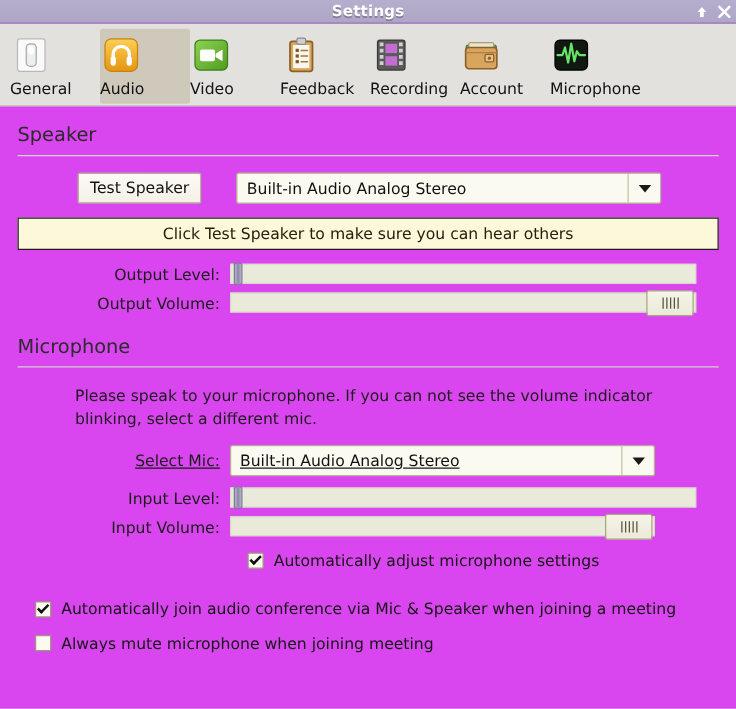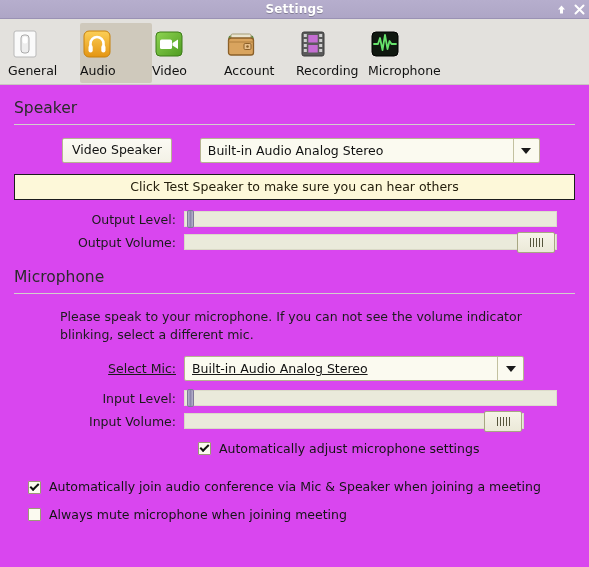--- a/index.html
+++ b/index.html
@@ -352,33 +352,39 @@
             </linearGradient>
           </defs>
           <rect x="3" y="4" width="26" height="24" rx="4" fill="url(#gGreen)" stroke="#3d7d18"></rect>
           <rect x="7" y="11.5" width="12" height="9.5" rx="1.6" fill="#ffffff"></rect>
           <path d="M19.5 15 L25 11.5 L25 21 L19.5 17.5 Z" fill="#ffffff"></path>
         </svg>
       </span>
       <span class="tool-label">Video</span>
     </div>
 
-
     <div class="tool-item">
       <span class="tool-icon">
         <svg width="32" height="32" viewBox="0 0 32 32">
-          <rect x="4" y="8" width="24" height="6" rx="1.5" fill="#6fae4a" stroke="#49772f"></rect>
-          <rect x="6" y="6" width="20" height="5" rx="1.5" fill="#e9e4cf" stroke="#a79d77"></rect>
-          <rect x="3.5" y="10" width="25" height="17" rx="2.6" fill="#d9a45e" stroke="#8a5f28" stroke-width="1.3"></rect>
-          <path d="M3.5 14 H28.5" stroke="#b07f3c" stroke-width="1"></path>
-          <rect x="19" y="15.5" width="7" height="6" rx="1.2" fill="#e8c08b" stroke="#8a5f28"></rect>
-          <circle cx="22.5" cy="18.5" r="1.3" fill="#8a5f28"></circle>
-        </svg>
-      </span>
-      <span class="tool-label">Account</span>
+          <rect x="7" y="5" width="18" height="24" rx="2" fill="#d8a863" stroke="#8b6029" stroke-width="1.4"></rect>
+          <rect x="9.5" y="8" width="13" height="18.5" fill="#fbf6ec"></rect>
+          <rect x="12.5" y="2.5" width="7" height="5" rx="1.4" fill="#cfcfcf" stroke="#8b8b8b"></rect>
+          <g fill="#7b5a2c">
+            <rect x="11.5" y="11" width="2.6" height="2.6"></rect>
+            <rect x="11.5" y="15.5" width="2.6" height="2.6"></rect>
+            <rect x="11.5" y="20" width="2.6" height="2.6"></rect>
+          </g>
+          <g stroke="#9a7744" stroke-width="1.2">
+            <path d="M15.5 12.3 H21.5"></path>
+              <path d="M15.5 16.8 H21.5"></path>
+              <path d="M15.5 21.3 H21.5"></path>
+          </g>
+        </svg>
+      </span>
+      <span class="tool-label">Feedback</span>
     </div>
 
     <div class="tool-item">
       <span class="tool-icon">
         <svg width="32" height="32" viewBox="0 0 32 32">
           <rect x="5" y="4" width="22" height="24" rx="2" fill="#5a5a5a" stroke="#3b3b3b"></rect>
           <g fill="#d0d0d0">
             <rect x="6.8" y="6" width="3" height="3"></rect>
               <rect x="6.8" y="11" width="3" height="3"></rect>
             <rect x="6.8" y="16" width="3" height="3"></rect>
@@ -391,37 +397,51 @@
           <rect x="11.3" y="7" width="9.4" height="7.5" fill="#c46ed2"></rect>
           <rect x="11.3" y="17" width="9.4" height="7.5" fill="#c46ed2"></rect>
         </svg>
       </span>
       <span class="tool-label">Recording</span>
     </div>
 
     <div class="tool-item">
       <span class="tool-icon">
         <svg width="32" height="32" viewBox="0 0 32 32">
+          <rect x="4" y="8" width="24" height="6" rx="1.5" fill="#6fae4a" stroke="#49772f"></rect>
+          <rect x="6" y="6" width="20" height="5" rx="1.5" fill="#e9e4cf" stroke="#a79d77"></rect>
+          <rect x="3.5" y="10" width="25" height="17" rx="2.6" fill="#d9a45e" stroke="#8a5f28" stroke-width="1.3"></rect>
+          <path d="M3.5 14 H28.5" stroke="#b07f3c" stroke-width="1"></path>
+          <rect x="19" y="15.5" width="7" height="6" rx="1.2" fill="#e8c08b" stroke="#8a5f28"></rect>
+          <circle cx="22.5" cy="18.5" r="1.3" fill="#8a5f28"></circle>
+        </svg>
+      </span>
+      <span class="tool-label">Account</span>
+    </div>
+
+    <div class="tool-item">
+      <span class="tool-icon">
+        <svg width="32" height="32" viewBox="0 0 32 32">
           <rect x="3" y="4" width="26" height="24" rx="4" fill="#101810" stroke="#000000"></rect>
           <path d="M5 16 H9 L11 10 L13.5 22 L16 7 L18.5 21 L20.5 13 L22.5 16 H27" fill="none" stroke="#66e36b" stroke-width="1.8" stroke-linejoin="round" stroke-linecap="round"></path>
         </svg>
       </span>
       <span class="tool-label">Microphone</span>
     </div>
 
   </div>
 
   <div class="content">
 
     <div class="section-title">Speaker</div>
     <div class="hrule"></div>
 
     <div class="row" style="margin-top:13px;">
       <div style="width:48px;"></div>
-      <button class="btn">Video Speaker</button>
+      <button class="btn">Test Speaker</button>
       <div class="combo" style="margin-left:28px; width:340px;">
         <span class="combo-text">Built-in Audio Analog Stereo</span>
         <span class="combo-arrow-wrap">
           <span class="combo-arrow"></span>
         </span>
       </div>
     </div>
 
     <div class="banner" style="margin-top:11px;">Click Test Speaker to make sure you can hear others</div>
 

